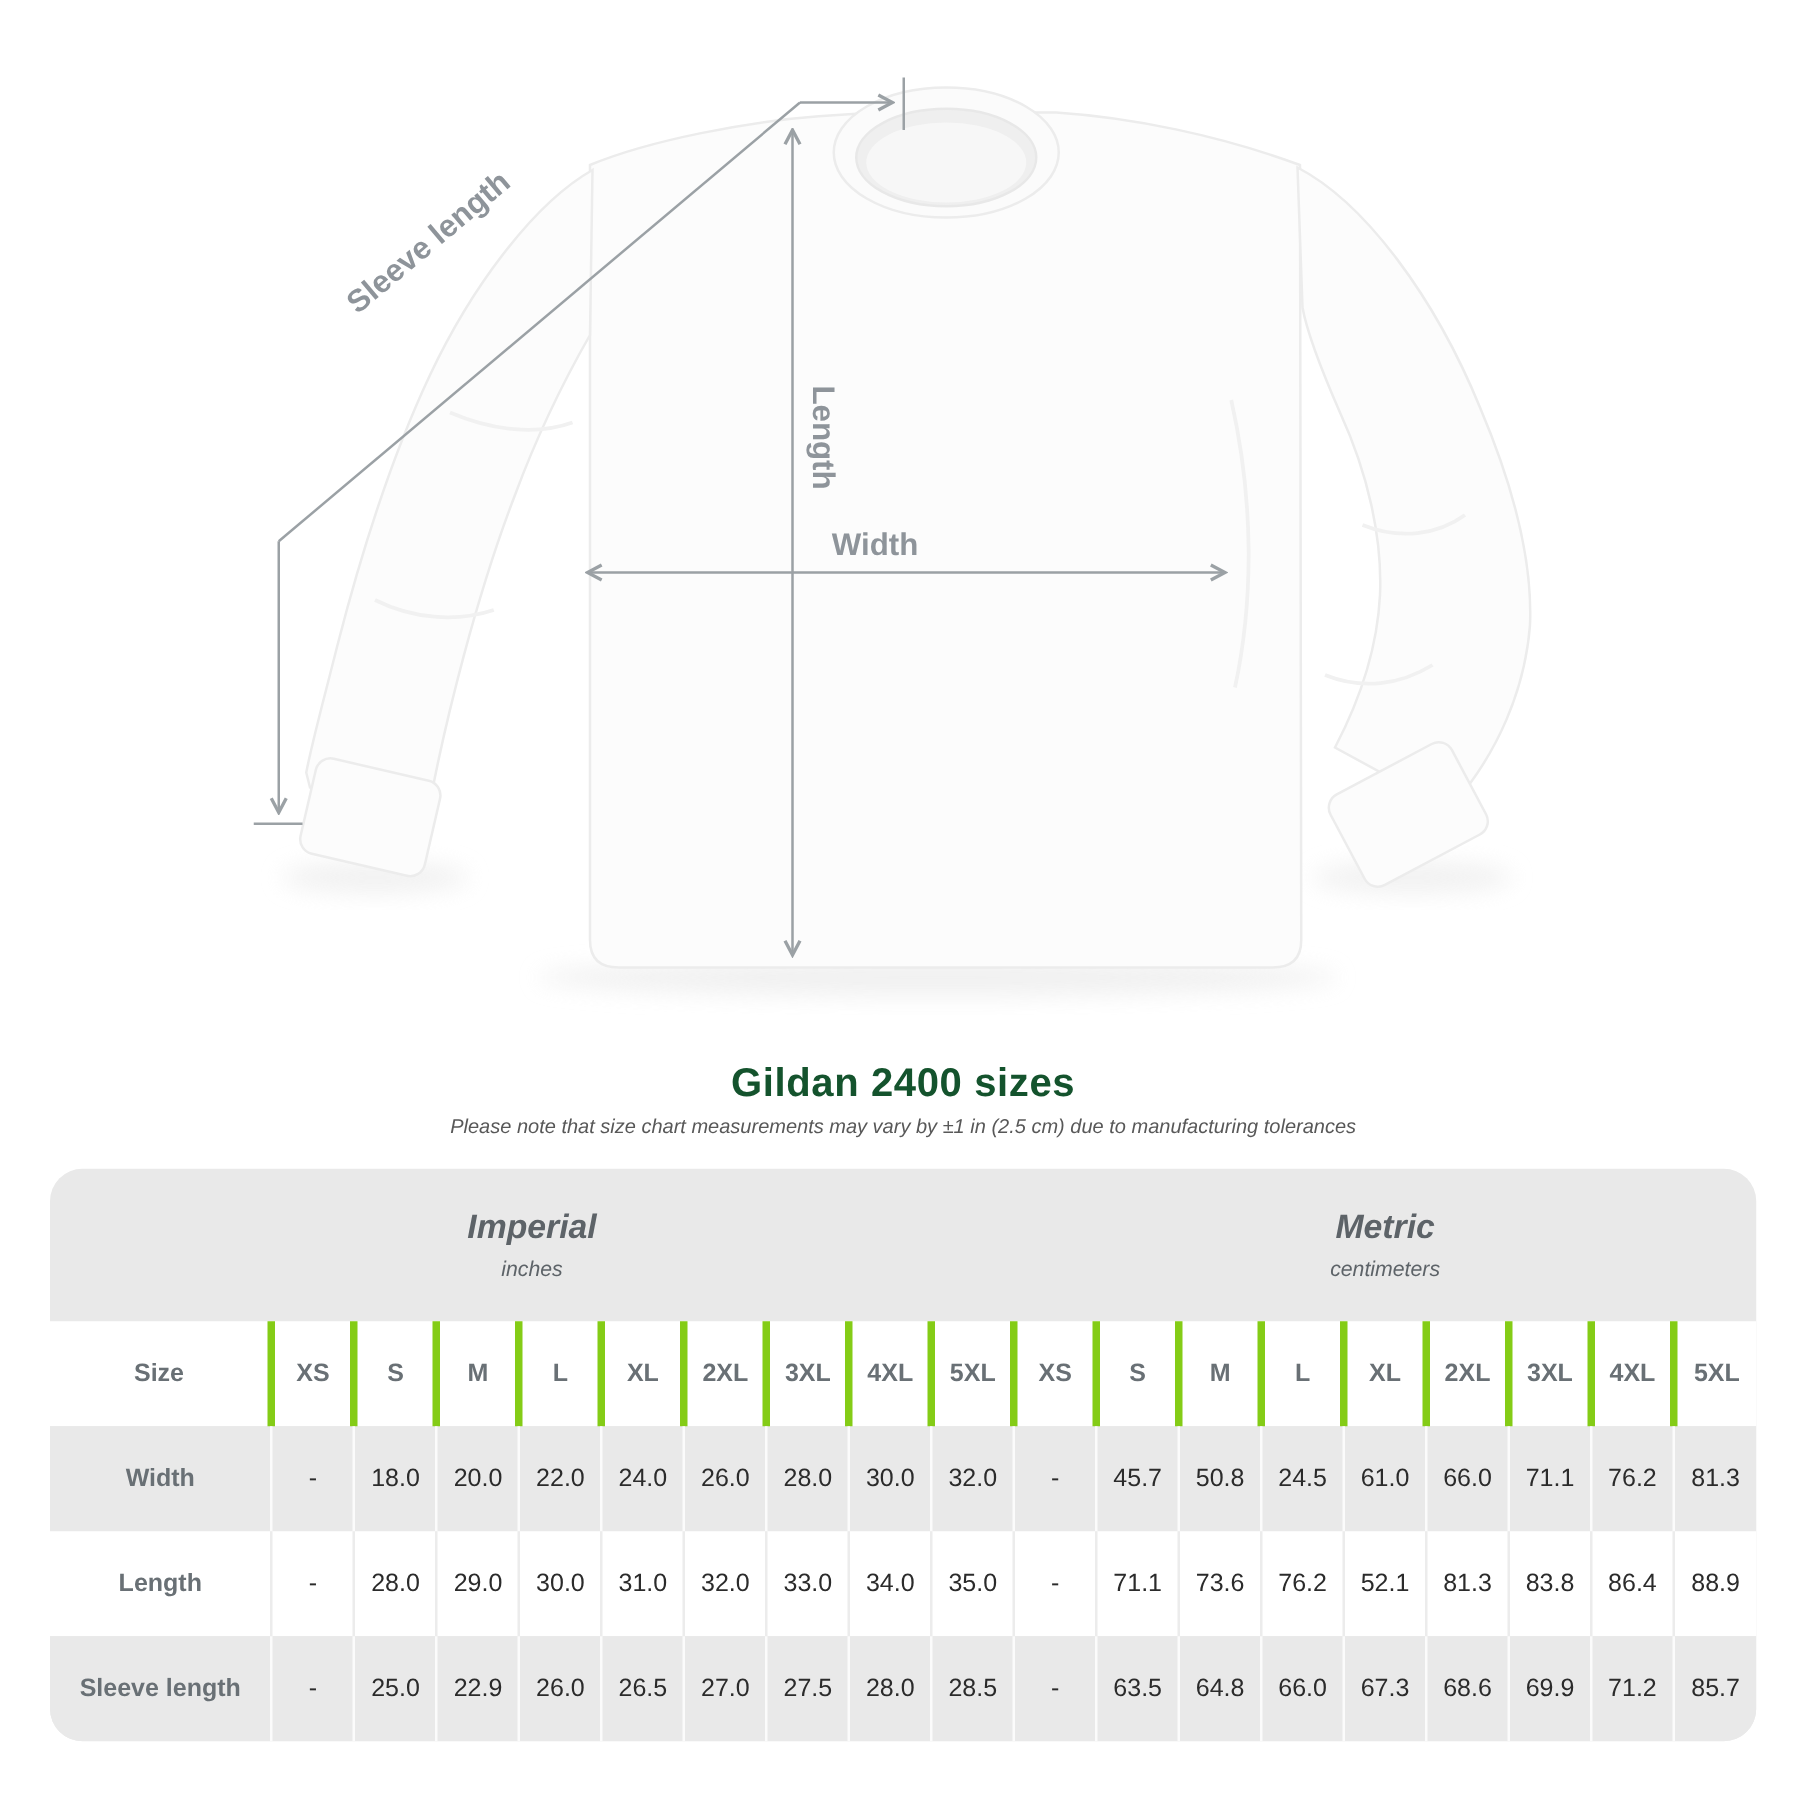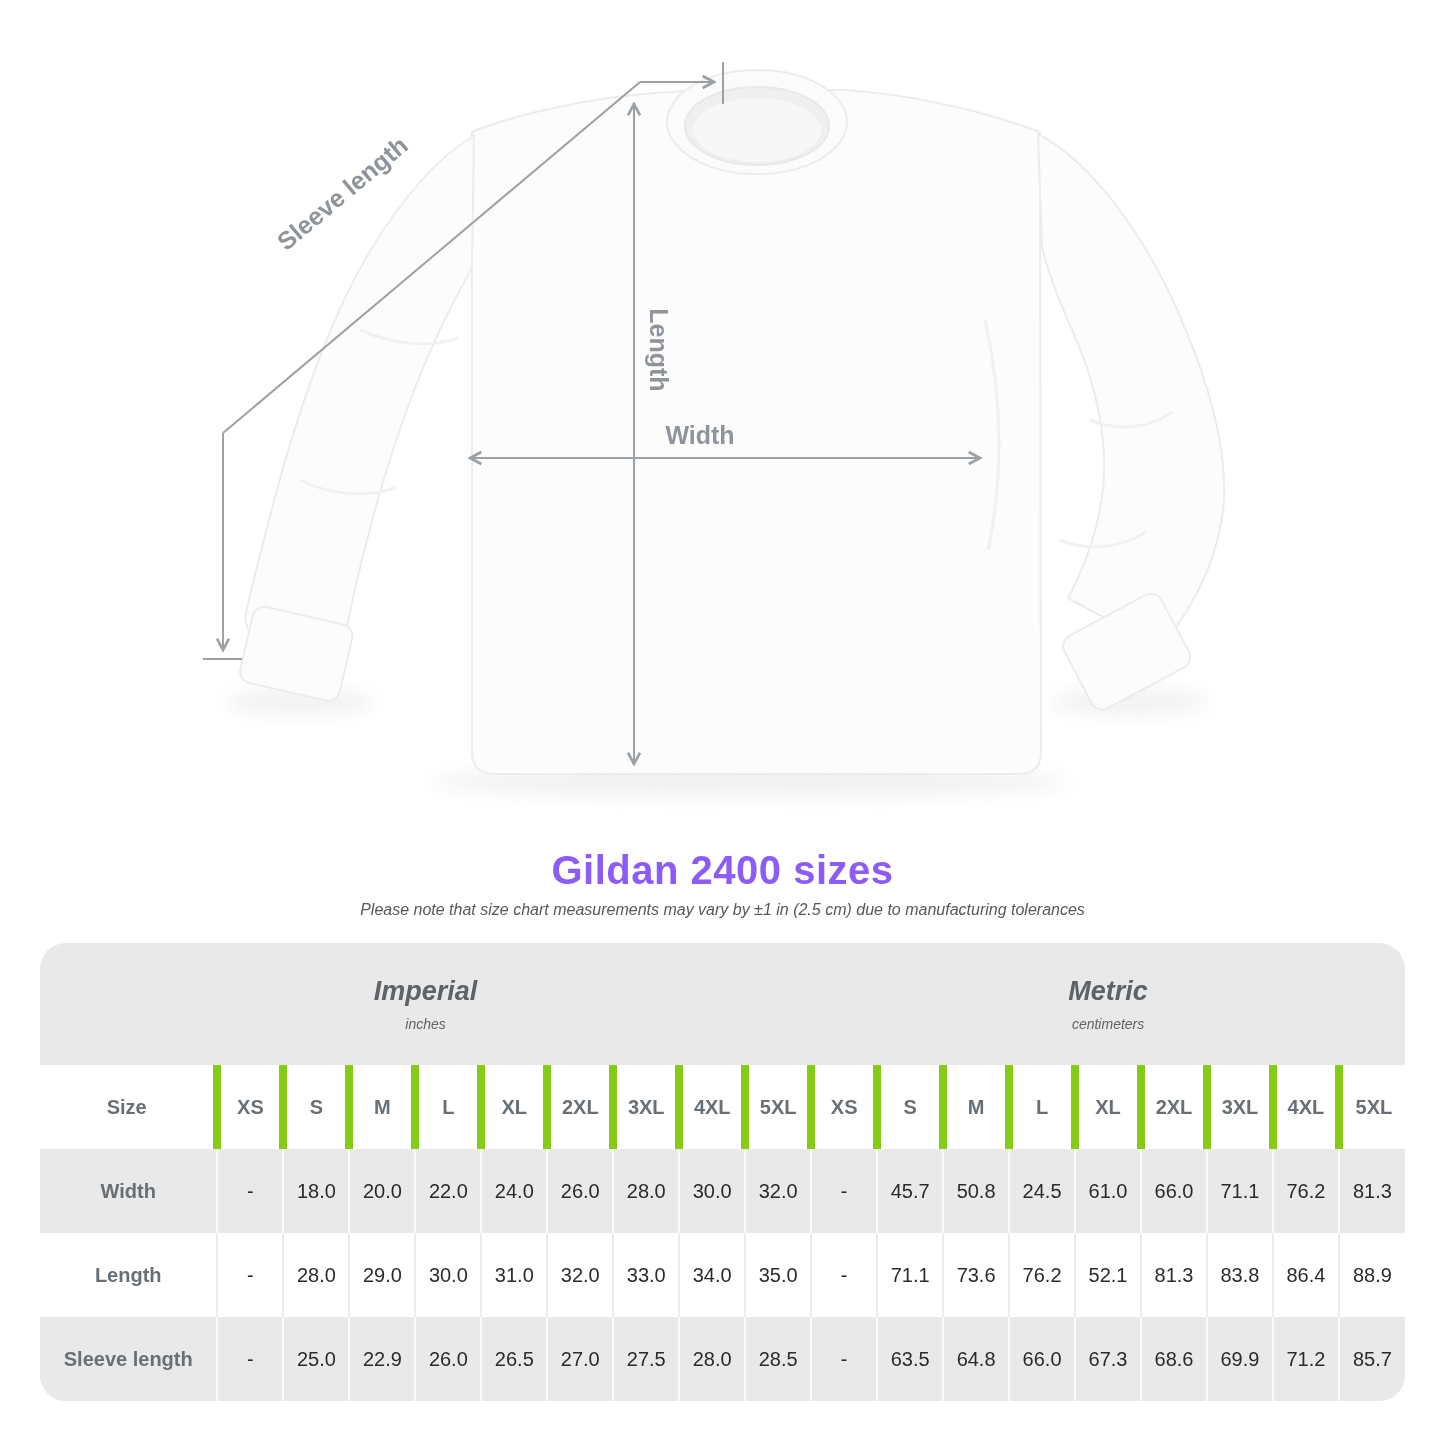--- a/index.html
+++ b/index.html
@@ -13,23 +13,23 @@
   }
   .diagram-wrap {
     width: 1445px;
     height: 842px;
     position: relative;
   }
   .diagram-wrap svg { display: block; }
 
   .title {
     text-align: center;
-    font-size: 40px;
+    font-size: 32px;
     font-weight: 700;
-    color: #8b5cf6;
+    color: #14532d;
     margin: 6px 0 8px 0;
     letter-spacing: 0.5px;
   }
   .note {
     text-align: center;
     font-style: italic;
     font-size: 16px;
     color: #585858;
     margin: 0 0 24px 0;
   }
@@ -51,35 +51,35 @@
   tr.group-row { height: 122px; padding-left: 28px; }
   tr.group-row th { vertical-align: middle; padding: 0; background: transparent; }
   .g-title {
     font-size: 27px;
     font-weight: 700;
     font-style: italic;
     color: #5d6368;
     text-align: center;
   }
   .g-sub {
-    font-size: 14px;
+    font-size: 17px;
     font-style: italic;
     color: #5d6368;
     text-align: center;
     margin-top: 9px;
     font-weight: 400;
   }
 
   tr.size-row { height: 84px; background: #ffffff; }
   tr.size-row th {
     font-size: 20px;
     font-weight: 700;
     color: #697075;
     text-align: center;
-    border-left: 8px solid #84cc16;
+    border-left: 6px solid #84cc16;
   }
   tr.size-row th:first-child { border-left: none; margin-top: 32px; }
 
   tbody tr { height: 84px; }
   tbody tr.gray  { background: #e9e9e9; }
   tbody tr.white { background: #ffffff; }
   tbody tr.gray  td, tbody tr.gray  th { border-left: 2px solid #fbfbfb; }
   tbody tr.white td, tbody tr.white th { border-left: 2px solid #ececec; }
   tbody tr td:first-child, tbody tr th:first-child { border-left: none; }
 

